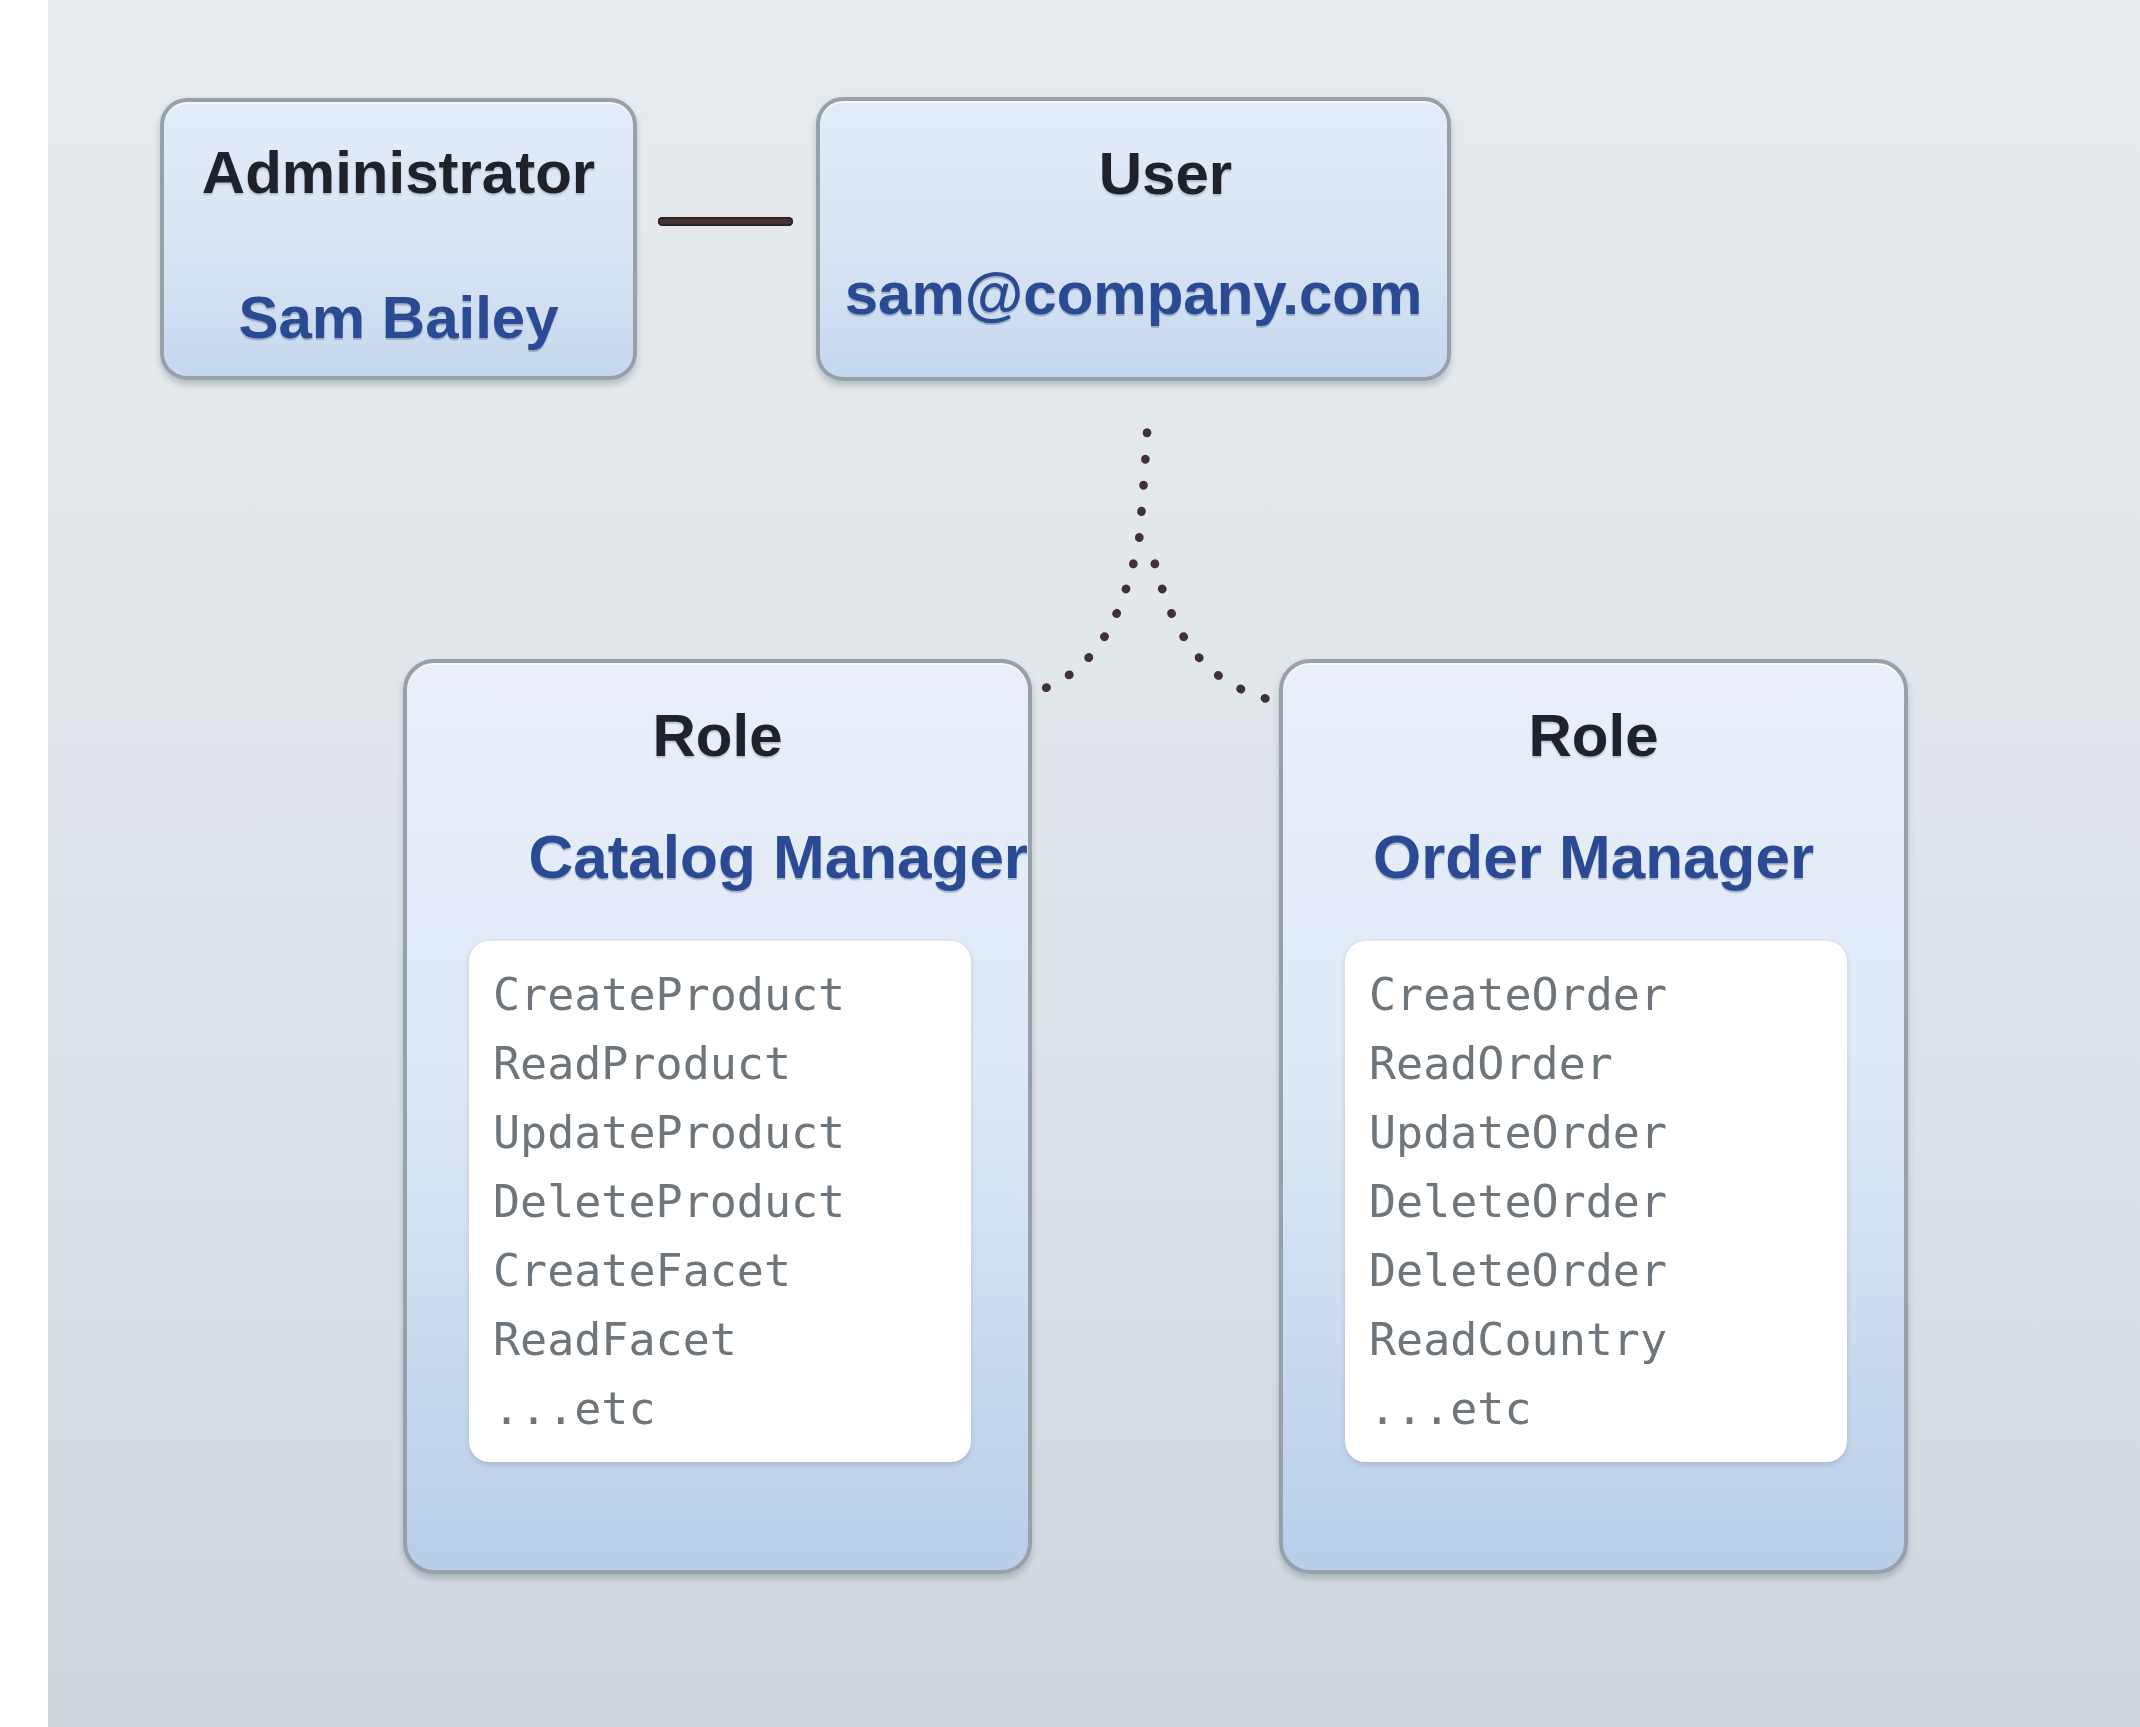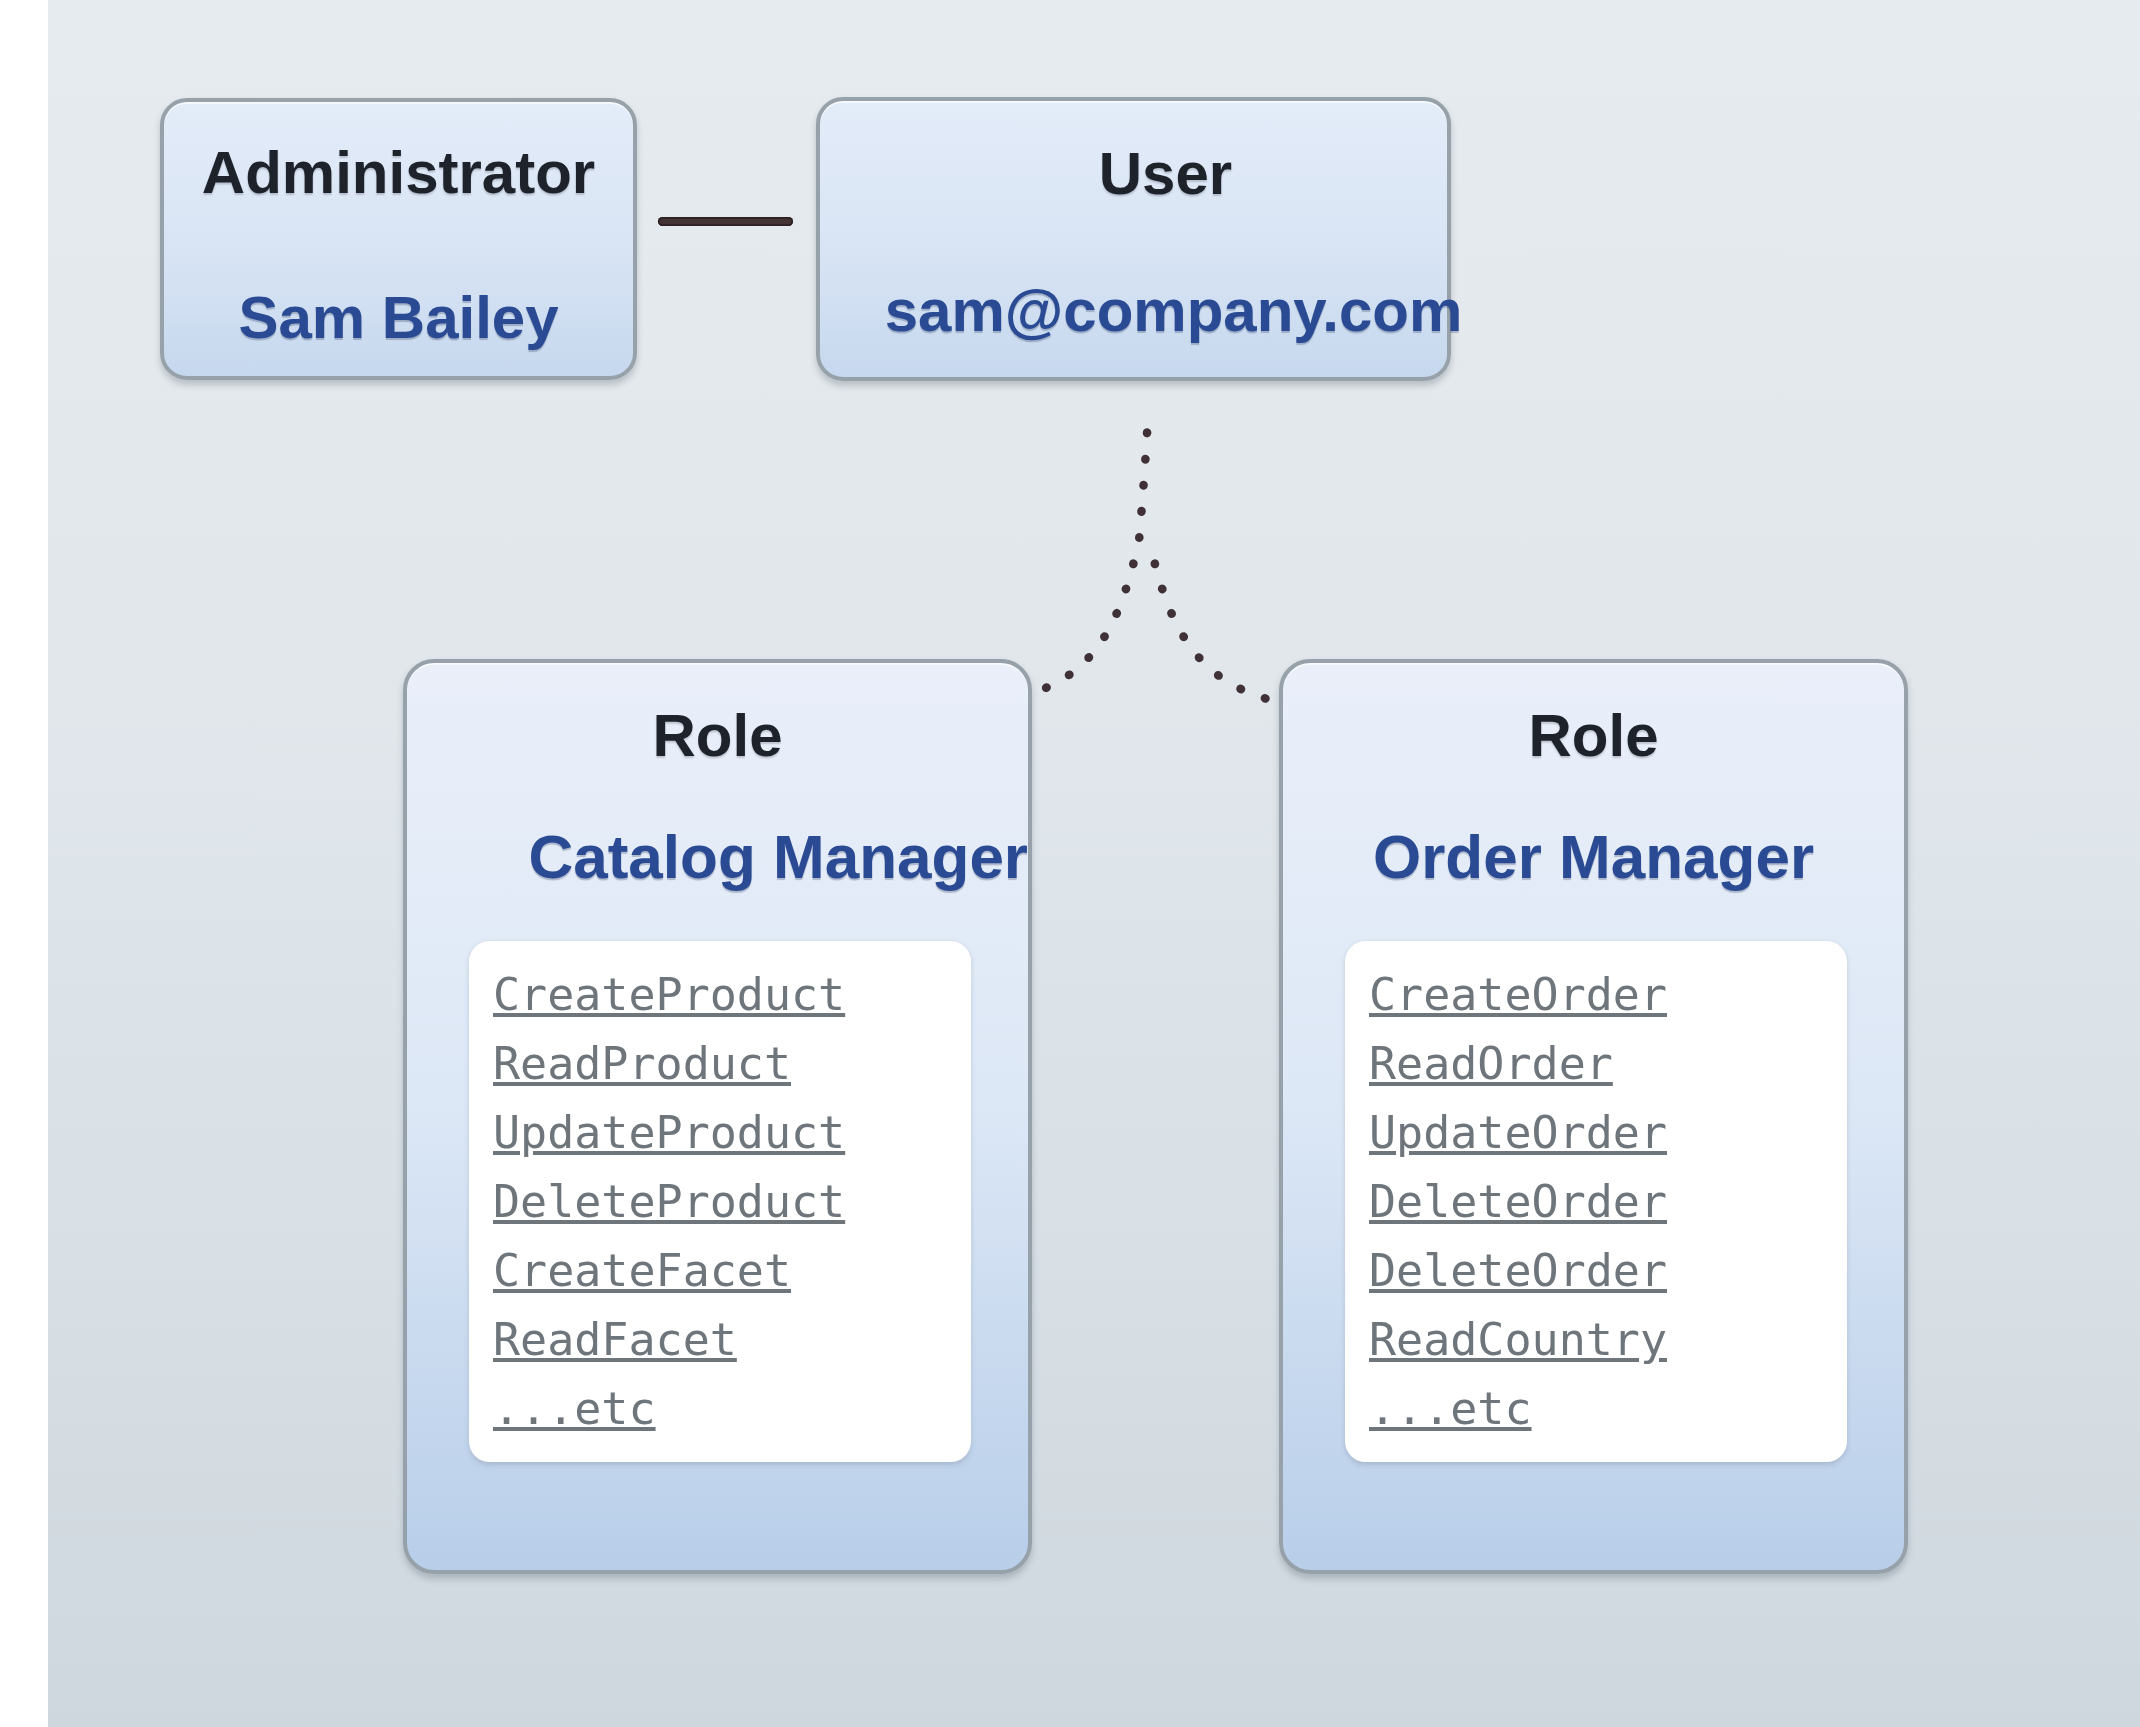--- a/index.html
+++ b/index.html
@@ -46,21 +46,21 @@
     background:#ffffff;
     border-radius:20.5px;
     box-shadow:0 2.6px 5.1px rgba(110,122,138,.28);
     padding:19px 0 0 24px;
     box-sizing:border-box;
     overflow:hidden;
   }
   .perm-line{
     font-family:"DejaVu Sans Mono","Liberation Mono",monospace;
     font-size:45px;line-height:69px;
-    color:#6e757b;white-space:pre;text-decoration:underline;
+    color:#6e757b;white-space:pre;
   }
   
   .assoc-line{
     position:absolute;left:610px;top:217px;
     width:135px;height:8.6px;border-radius:5.1px;
     background:#443335;
     box-shadow:inset 0 0 0 1.7px #2d2123;
   }
   .dotted-svg{position:absolute;left:0;top:0;}
 </style>
@@ -71,21 +71,21 @@
 
   <div class="node" style="left:112px;top:98px;width:469px;height:274px;">
     <div class="node-line node-title" style="top:41px;">Administrator</div>
     <div class="node-line node-sub" style="top:186px;">Sam Bailey</div>
   </div>
 
   <div class="assoc-line"></div>
 
   <div class="node" style="left:768px;top:97px;width:627px;height:276px;">
     <div class="node-line node-title" style="top:43px;padding-left:32px;">User</div>
-    <div class="node-line node-sub" style="top:180px;padding-left:40px;">sam@company.com</div>
+    <div class="node-line node-sub" style="top:163px;">sam@company.com</div>
   </div>
 
   <svg class="dotted-svg" width="2140" height="1728" viewBox="0 0 2500 2018" fill="none">
     <g stroke="#3f3136" stroke-width="10" stroke-linecap="round" stroke-dasharray="0.6 30">
       <path d="M 1284 505 C 1281 555, 1277 605, 1273 648"></path>
       <path d="M 1268 658 C 1246 742, 1212 800, 1122 816 C 1002 832, 930 830, 880 902 C 846 952, 821 1020, 820 1106"></path>
       <path d="M 1293 658 C 1315 742, 1349 800, 1439 820 C 1559 836, 1631 834, 1681 906 C 1715 956, 1756 1024, 1757 1110"></path>
     </g>
   </svg>
 

